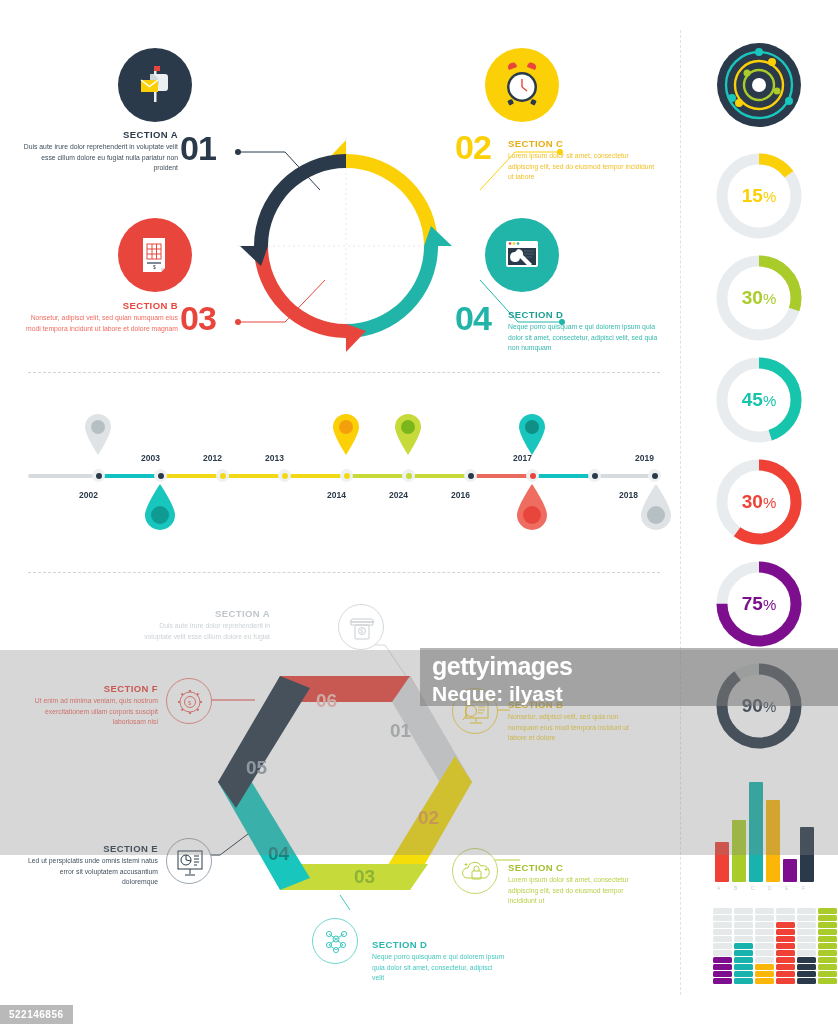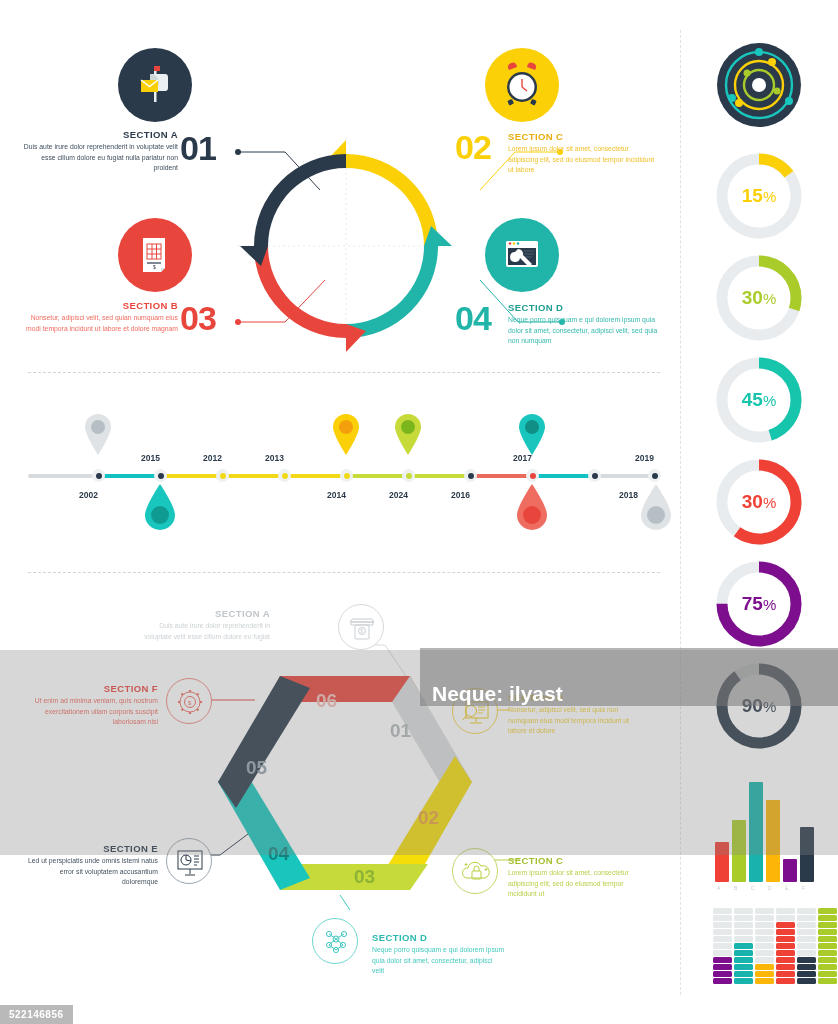--- a/index.html
+++ b/index.html
@@ -10,21 +10,21 @@
     position:relative;
     overflow:hidden;
   }
   .page { position:absolute; left:0; top:0; width:836px; height:1024px; background:#fff;border-radius:6px; }
 
   
   .abs { position:absolute; }
   .sec-title { font-weight:bold; font-size:9.5px; letter-spacing:.4px; }
   .sec-body  { font-size:6.8px; line-height:1.55; }
   .ta-r { text-align:right; }
-  .ta-l { text-align:left; }
+  .ta-l { text-align:left;margin-top:7px; }
 
   .divider { position:absolute; left:28px; width:632px; height:0;
              border-top:1px dashed #cfd4d8; }
 
   
   .icon-circle { position:absolute; border-radius:50%; display:flex;
                  align-items:center; justify-content:center; }
   .bignum { position:absolute; font-weight:bold; font-size:34px; letter-spacing:-1px; }
 
   
@@ -212,21 +212,21 @@
         <i style="background:#e8453c"></i>
       </div>
     <div class="tl-node" style="left:560px; top:69px;">
         <i style="background:#2b3a4a"></i>
       </div>
     <div class="tl-node" style="left:620px; top:69px;">
         <i style="background:#2b3a4a"></i>
       </div>
 
     <div class="tl-year" style="left:51px;  top:90px;">2002</div>
-    <div class="tl-year" style="left:113px; top:53px;">2015</div>
+    <div class="tl-year" style="left:113px; top:53px;">2003</div>
     <div class="tl-year" style="left:175px; top:53px;">2012</div>
     <div class="tl-year" style="left:237px; top:53px;">2013</div>
     <div class="tl-year" style="left:299px; top:90px;">2014</div>
     <div class="tl-year" style="left:361px; top:90px;">2024</div>
     <div class="tl-year" style="left:423px; top:90px;">2016</div>
     <div class="tl-year" style="left:485px; top:53px;">2017</div>
     <div class="tl-year" style="left:547px; top:90px;margin-left:44px;">2018</div>
     <div class="tl-year" style="left:607px; top:53px;">2019</div>
 
     <div class="pin" style="left:55px; top:13px;">
@@ -585,16 +585,17 @@
     <div class="swatch" style="left:105px; top:35px; background:#aacc2b;"></div>
     <div class="swatch" style="left:105px; top:42px; background:#aacc2b;"></div>
     <div class="swatch" style="left:105px; top:49px; background:#aacc2b;"></div>
     <div class="swatch" style="left:105px; top:56px; background:#aacc2b;"></div>
     <div class="swatch" style="left:105px; top:63px; background:#aacc2b;"></div>
     <div class="swatch" style="left:105px; top:70px; background:#aacc2b;"></div>
   </div>
 
   <div class="wm-band"></div>
   <div class="wm-box"></div>
+  <div class="wm-text" style="left:432px; top:652px; font-size:25px; letter-spacing:-.5px;">gettyimages</div>
   <div class="wm-text" style="left:432px; top:682px; font-size:21px;">Neque: ilyast</div>
   <div class="wm-id">522146856</div>
 
 </div>
 
 </body></html>

